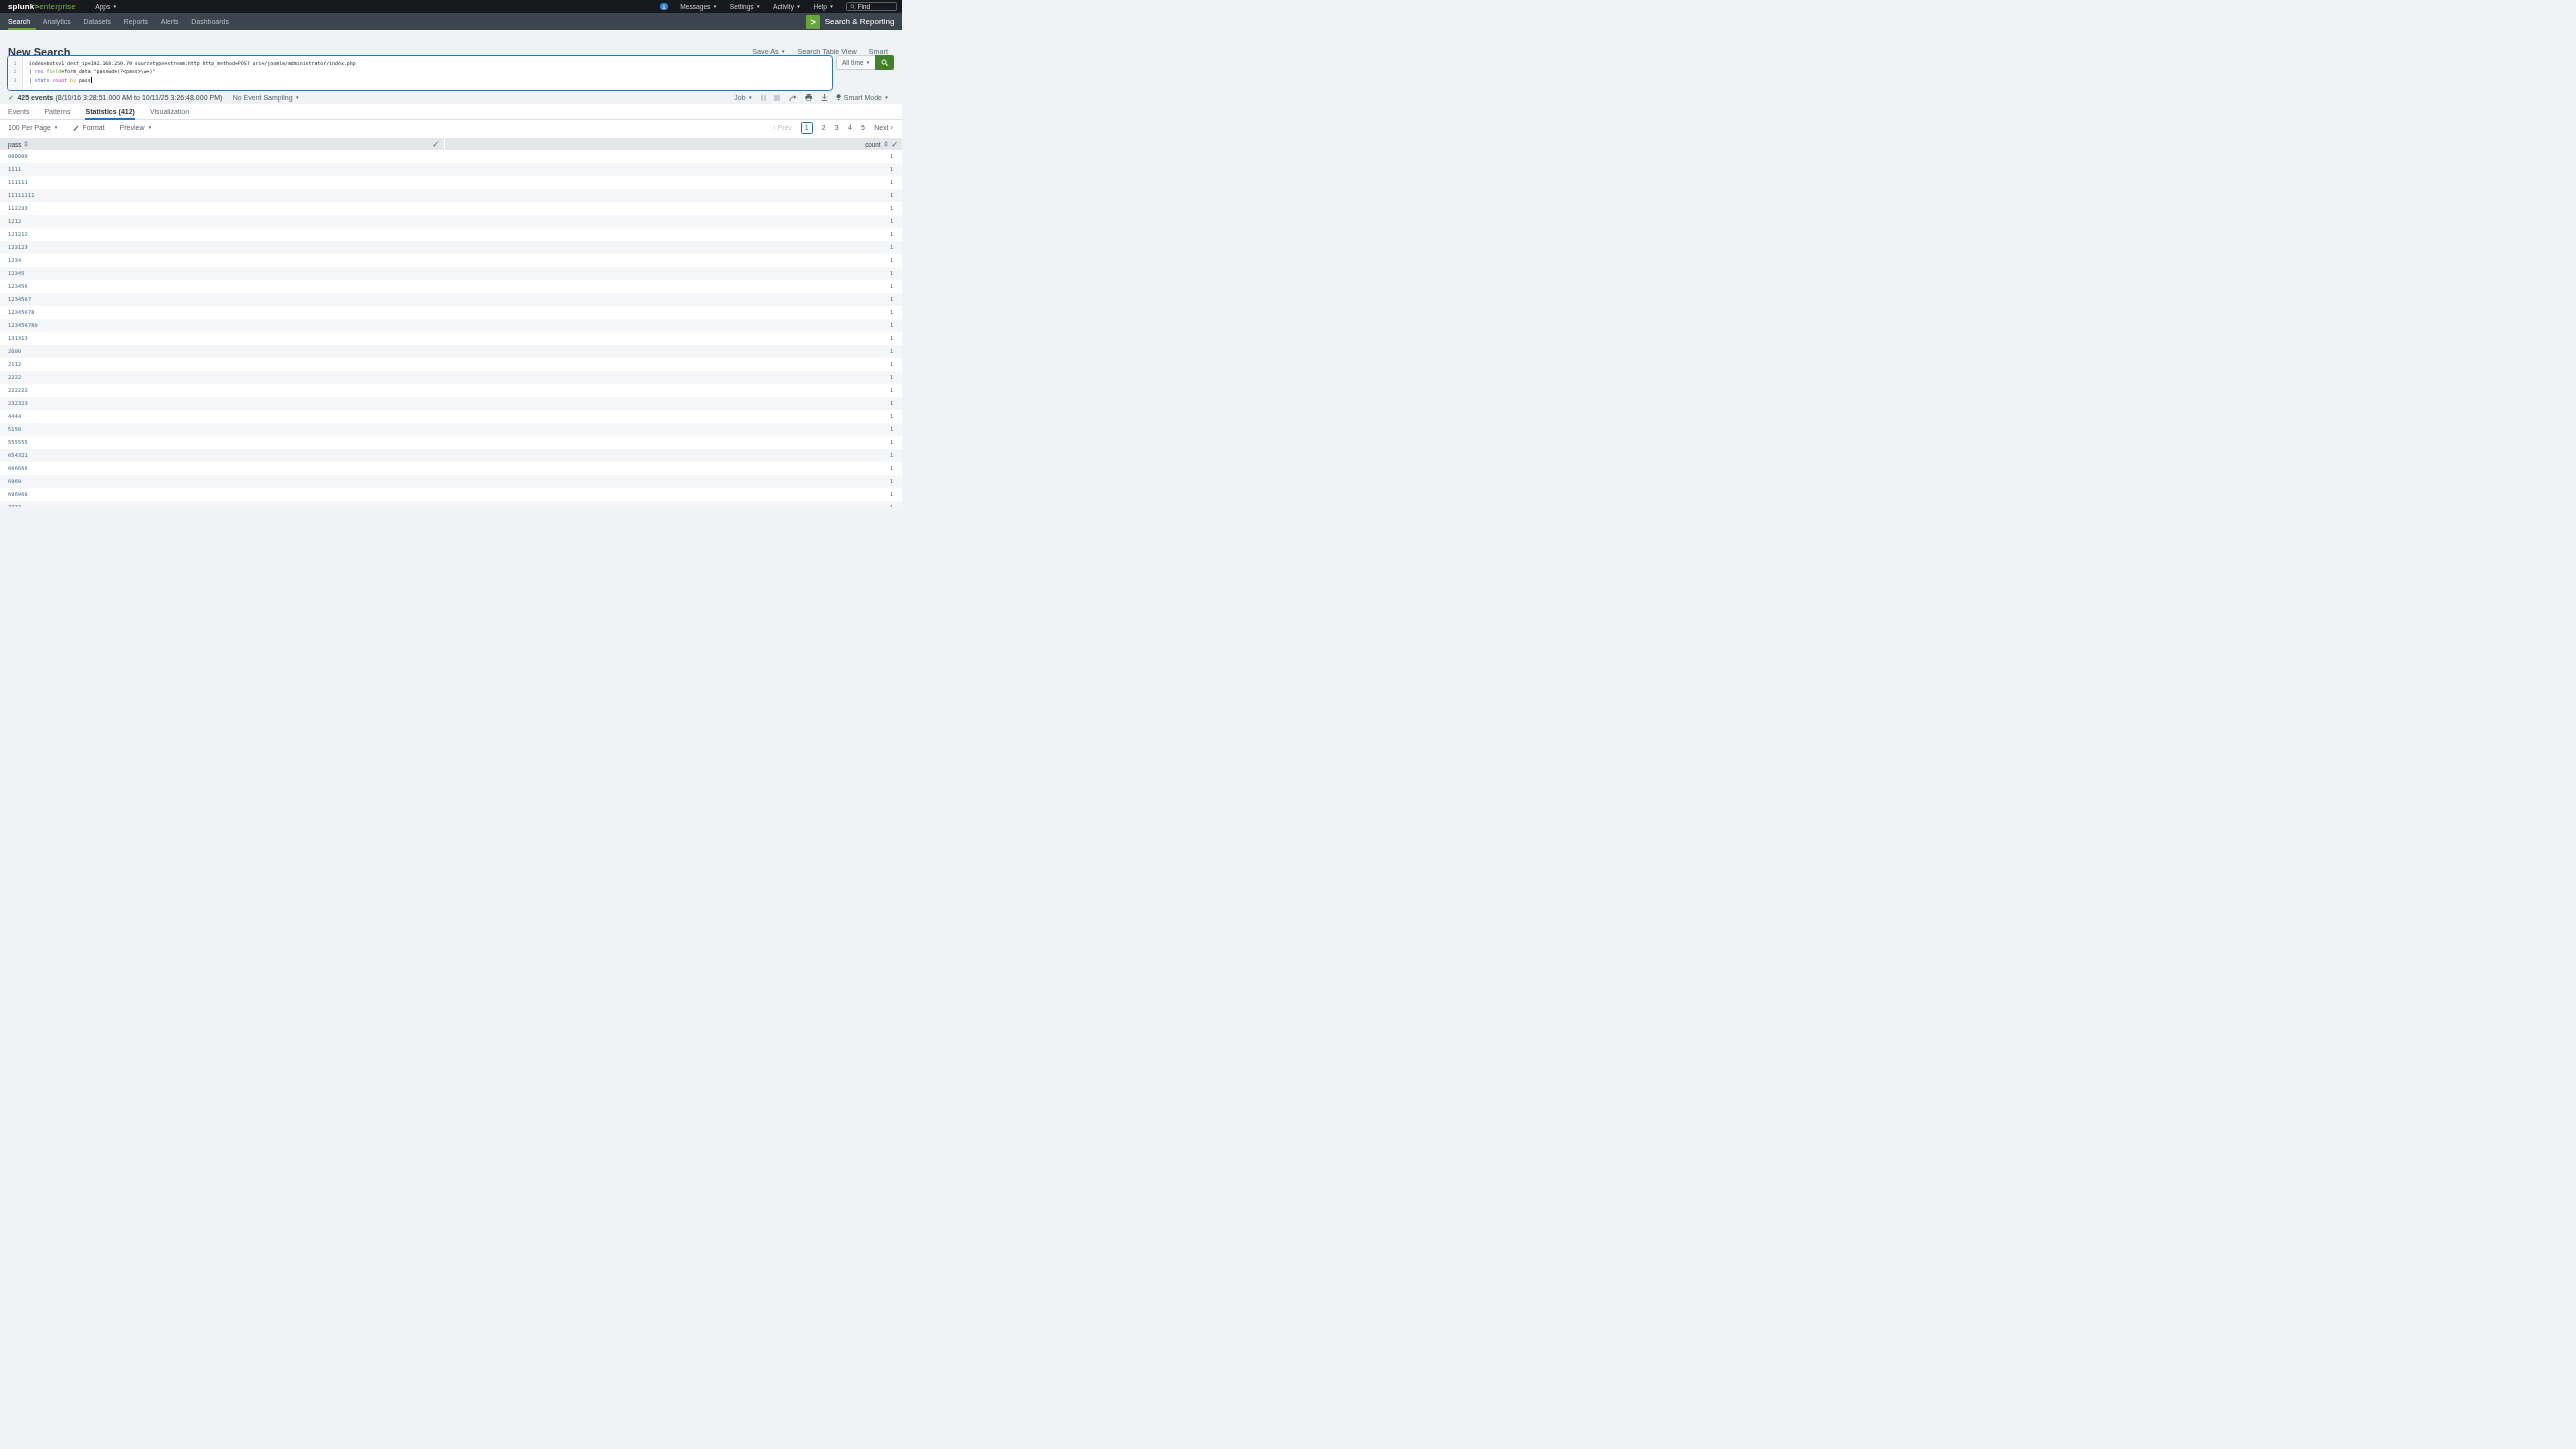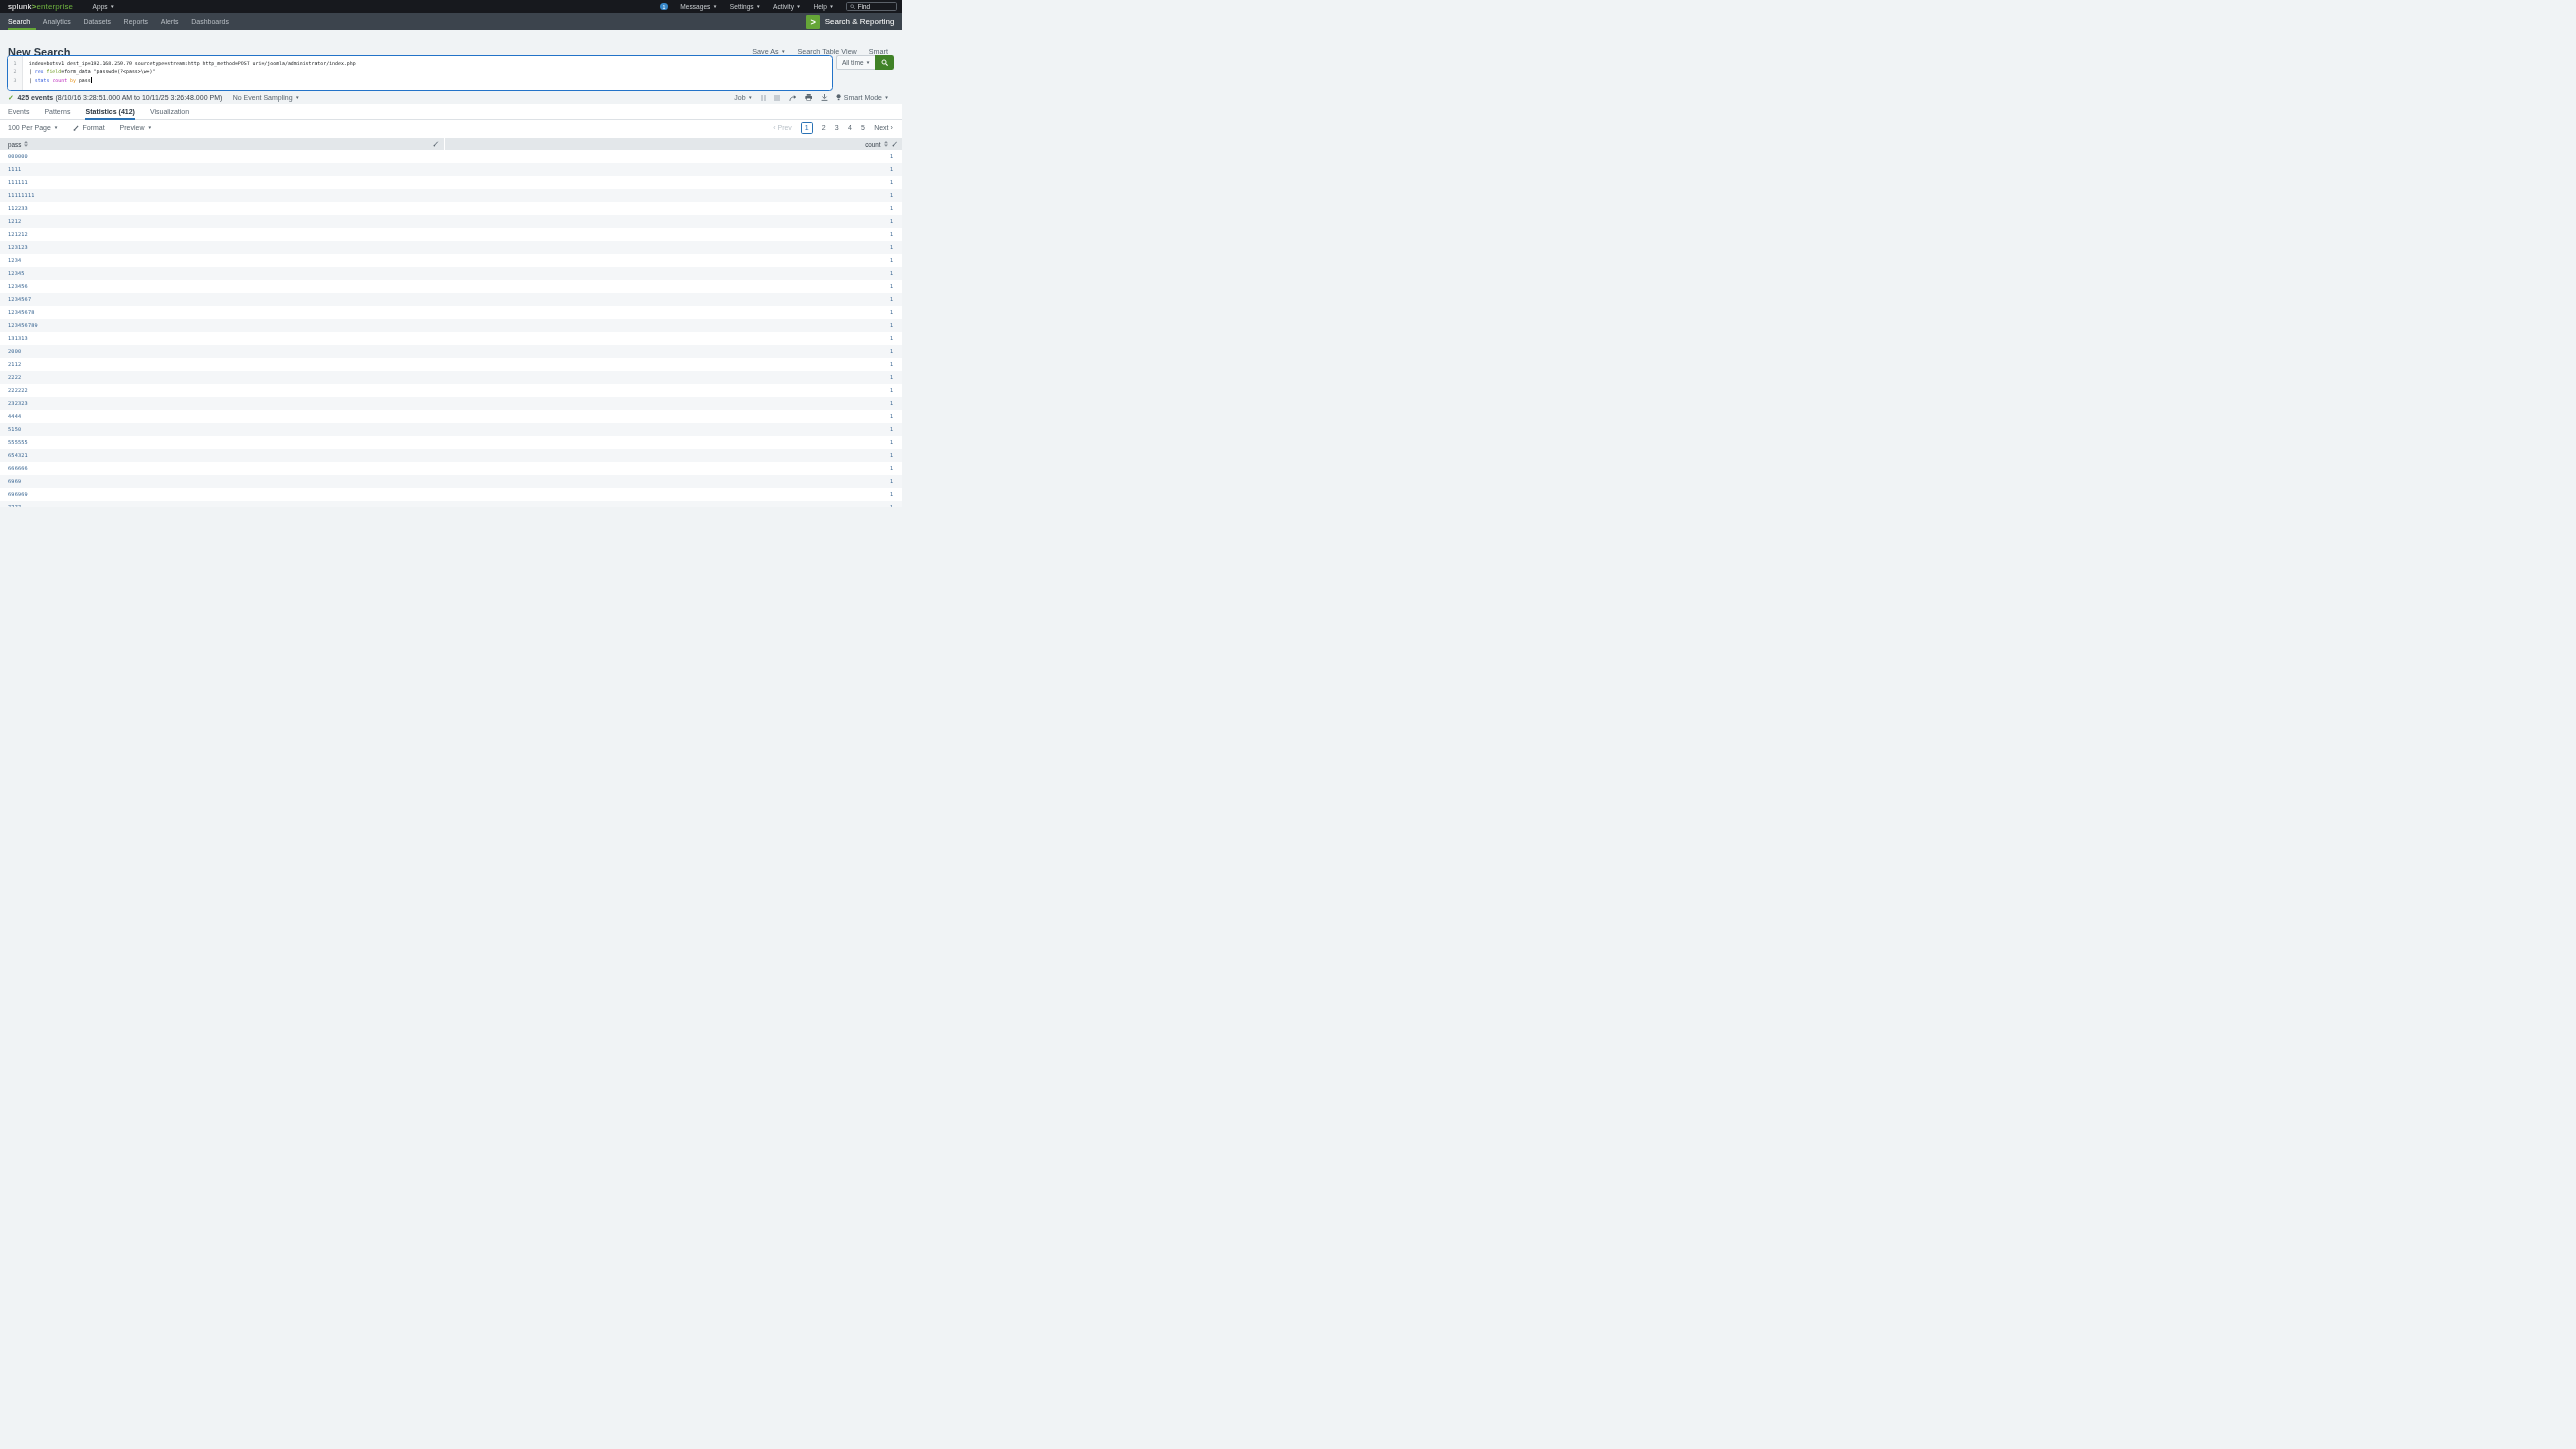--- a/index.html
+++ b/index.html
@@ -2,21 +2,21 @@
 <html style="font-size:9.2px"><head>
 <meta charset="utf-8">
 <style>
   * { margin:0; padding:0; box-sizing:border-box; }
   html,body { width:902px; height:507px; overflow:hidden; }
   body { font-family:"Liberation Sans", sans-serif; background:#f0f3f5; position:relative; }
 
   
   .topbar { height:13.2px; background:#17191e; display:flex; align-items:center; color:#c6cacd; font-size:6.6px; padding:0 4.6px 0 8px; }
   .logo { font-size:8px; letter-spacing:0.1px; white-space:nowrap; }
-  .logo .lp { color:#fff; font-weight:normal; }
+  .logo .lp { color:#fff; font-weight:bold; }
   .logo .lc { color:#7ab648; font-weight:bold; }
   .logo .ls { color:#6fb23f; font-weight:normal; }
   .top-item { display:flex; align-items:center; gap:2.3px; white-space:nowrap; cursor:default; }
   .apps { margin-left:19.5px; }
   .top-right { margin-left:auto; display:flex; align-items:center; gap:12.6px; }
   .caret { font-size:4.6px; line-height:1; position:relative; top:0.6px; }
   .badge { width:7.5px; height:7.5px; border-radius:50%; background:#3787c8; color:#fff; font-size:5.2px; display:flex; align-items:center; justify-content:center; margin-right:-9.8px; z-index:1; }
   .msg-group { display:flex; align-items:center; gap:12.6px; }
   .findbox { width:51px; height:9.2px; border:0.6px solid #5b6169; border-radius:1.7px; display:flex; align-items:center; gap:2.3px; padding:0 2.9px; color:#e6e8ea; font-size:6.3px; }
 

